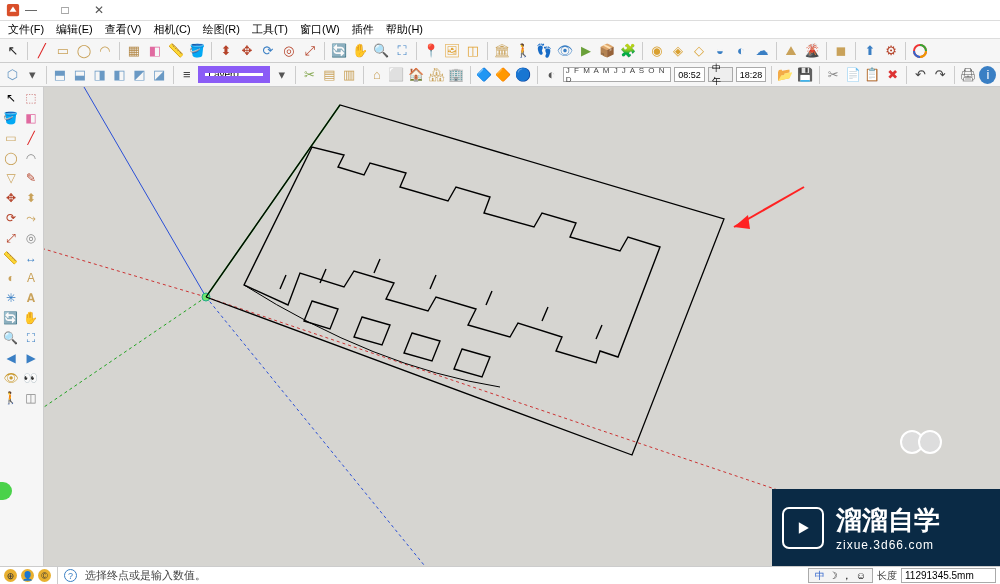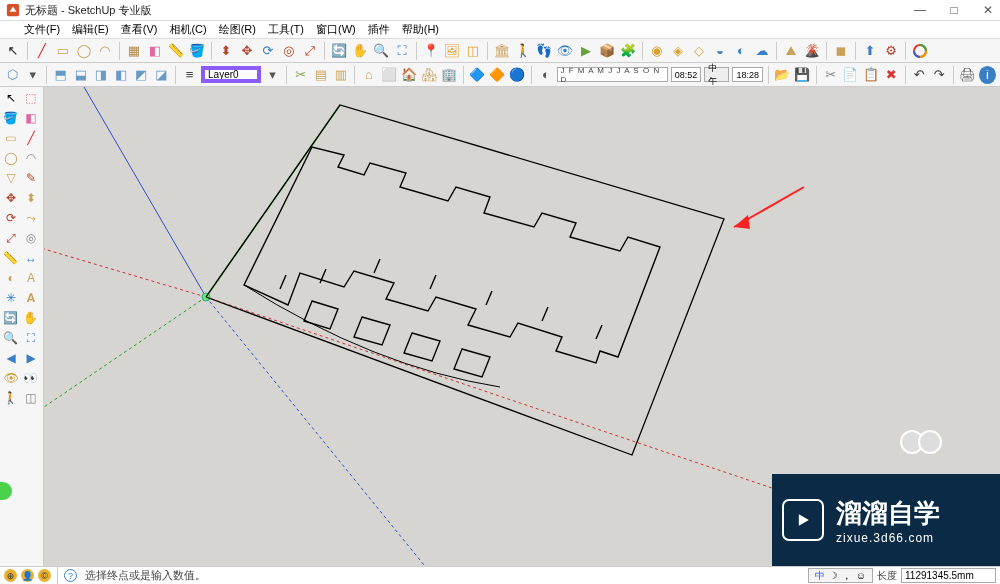--- a/index.html
+++ b/index.html
@@ -22,21 +22,21 @@
     }
     .titlebar .tb-icon { width: 14px; height: 14px; margin-right: 5px; }
     .titlebar .tb-title { flex: 1; font-size: 11px; color: #222; }
     .titlebar .win-btns { display: flex; gap: 22px; }
     .titlebar .win-btn { width: 12px; text-align: center; color: #555; cursor: pointer; }
     .menubar {
       height: 18px;
       background: #fff;
       display: flex;
       align-items: center;
-      padding: 0 20px;
+      padding: 0 4px;
       gap: 4px;
       border-bottom: 1px solid #ddd;
       font-size: 11px;
     }
     .menubar span { padding: 0 4px; cursor: pointer; }
     .toolbar-row {
       height: 24px;
       background: #f6f6f6;
       display: flex;
       align-items: center;
@@ -50,23 +50,23 @@
       display: flex;
       align-items: center;
       justify-content: center;
       cursor: pointer;
       border-radius: 2px;
       font-size: 13px;
     }
     .tb-sep { width: 1px; height: 18px; background: #ccc; margin: 0 2px; }
     .layer-select {
       height: 17px;
-      width: 60px;
+      width: 72px;
       font-size: 10px;
-      border: 4px solid #8b5cf6;
+      border: 7px solid #8b5cf6;
       padding: 0 3px;
       background: #fff;
     }
     .time-box {
       height: 15px;
       font-size: 9px;
       padding: 0 3px;
       border: 1px solid #aaa;
       background: #fff;
       display: inline-flex;
@@ -159,21 +159,21 @@
       font-size: 10px;
       padding: 0 3px;
       display: flex;
       align-items: center;
     }
     .watermark {
       position: absolute;
       right: 0;
       bottom: 18px;
       width: 228px;
-      height: 92px;
+      height: 77px;
       background: #0a2a45;
       color: #fff;
       padding: 6px 10px;
       z-index: 20;
       display: flex;
       align-items: center;
       gap: 12px;
     }
     .watermark .play {
       width: 42px; height: 42px; border: 2px solid #fff; border-radius: 7px;
@@ -197,21 +197,20 @@
     }
   </style>
 </head>
 <body>
 
 <div class="titlebar">
   <svg class="tb-icon" viewBox="0 0 16 16">
       <rect x="1" y="1" width="14" height="14" fill="#d94f2a" rx="2"></rect>
       <path d="M4 10 L8 4 L12 10 Z" fill="#fff"></path>
     </svg>
-  <span class="tb-title">无标题 - SketchUp 专业版</span>
   <div class="win-btns">
     <span class="win-btn">—</span>
     <span class="win-btn">□</span>
     <span class="win-btn">✕</span>
   </div>
 </div>
 
 <div class="menubar">
   <span>文件(F)</span>
   <span>编辑(E)</span>

